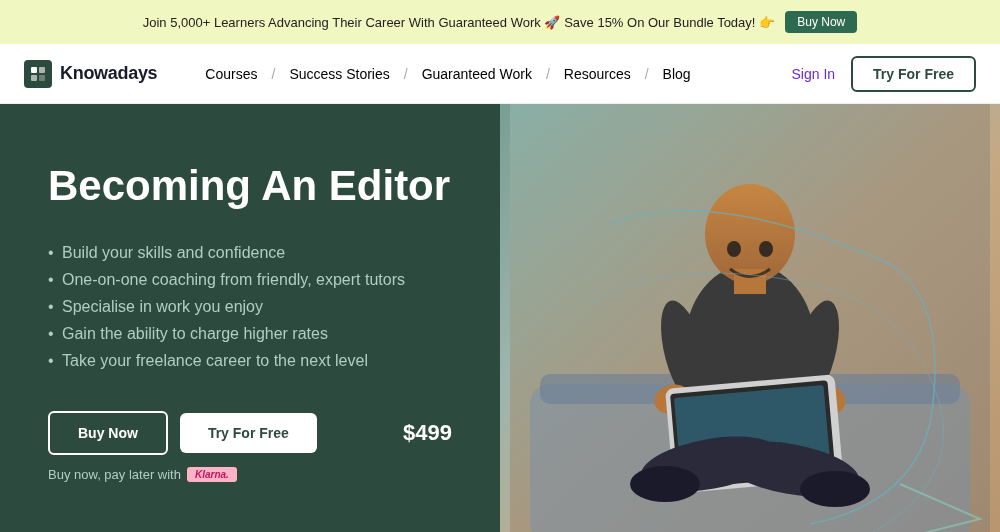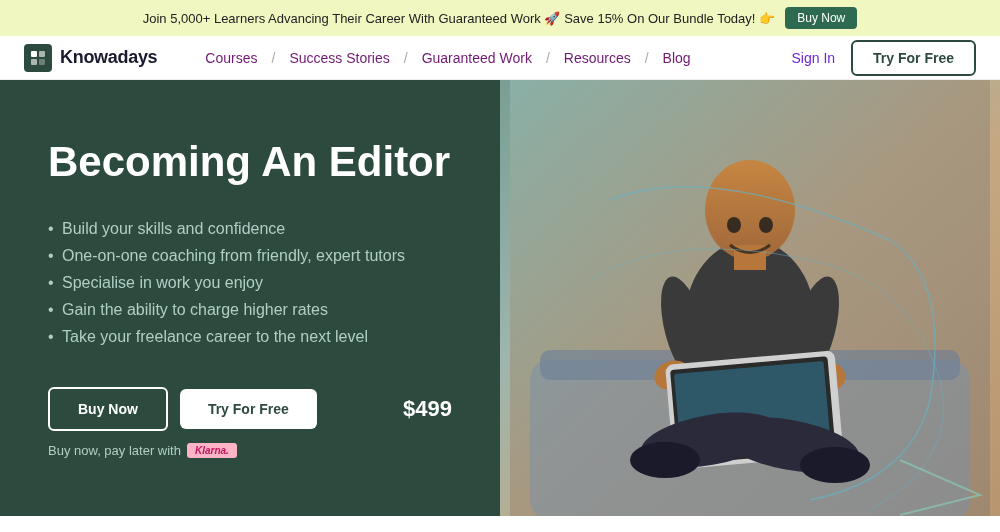--- a/index.html
+++ b/index.html
@@ -1,42 +1,42 @@
 <!DOCTYPE html>
 <html><head>
   <meta charset="utf-8">
   <style>
     * { margin: 0; padding: 0; box-sizing: border-box; }
     body { font-family: -apple-system, BlinkMacSystemFont, 'Segoe UI', Helvetica, Arial, sans-serif; width: 1000px; height: 532px; overflow: hidden; }
 
     
     .top-banner {
       background: #f0f7c0;
-      height: 36px;
+      height: 44px;
       display: flex;
       align-items: center;
       justify-content: center;
       gap: 10px;
       font-size: 13px;
       color: #222;
     }
     .top-banner .buy-now-small {
       background: #2d6a4f;
       color: white;
       border: none;
       padding: 4px 12px;
       border-radius: 4px;
       font-size: 12px;
       cursor: pointer;
     }
 
     
     .navbar {
       background: white;
-      height: 44px;
+      height: 60px;
       display: flex;
       align-items: center;
       padding: 0 24px;
       border-bottom: 1px solid #eee;
     }
     .logo {
       display: flex;
       align-items: center;
       gap: 8px;
       margin-right: 40px;
@@ -65,21 +65,21 @@
       flex: 1;
       list-style: none;
     }
     .nav-links li {
       display: flex;
       align-items: center;
       gap: 6px;
     }
     .nav-links a {
       text-decoration: none;
-      color: #701a75;
+      color: #000000;
       font-size: 14px;
       padding: 4px 8px;
     }
     .nav-separator {
       color: #aaa;
       font-size: 14px;
     }
     .nav-right {
       display: flex;
       align-items: center;

